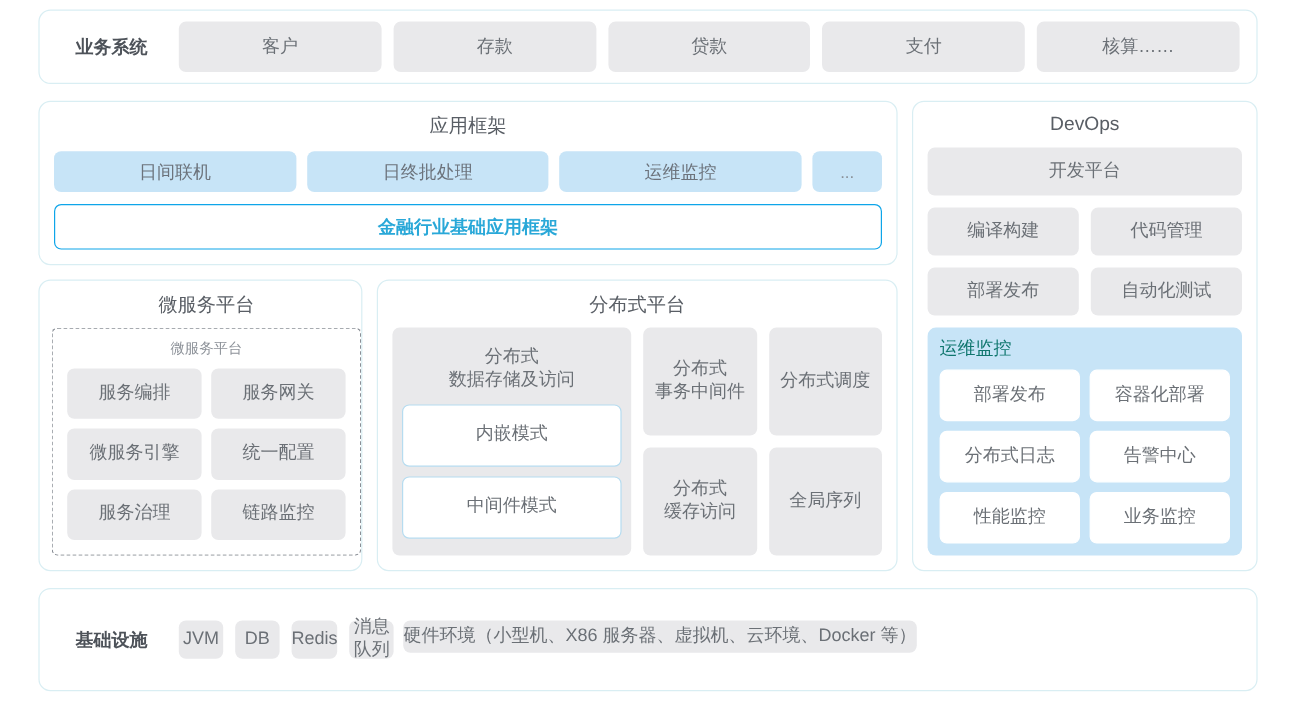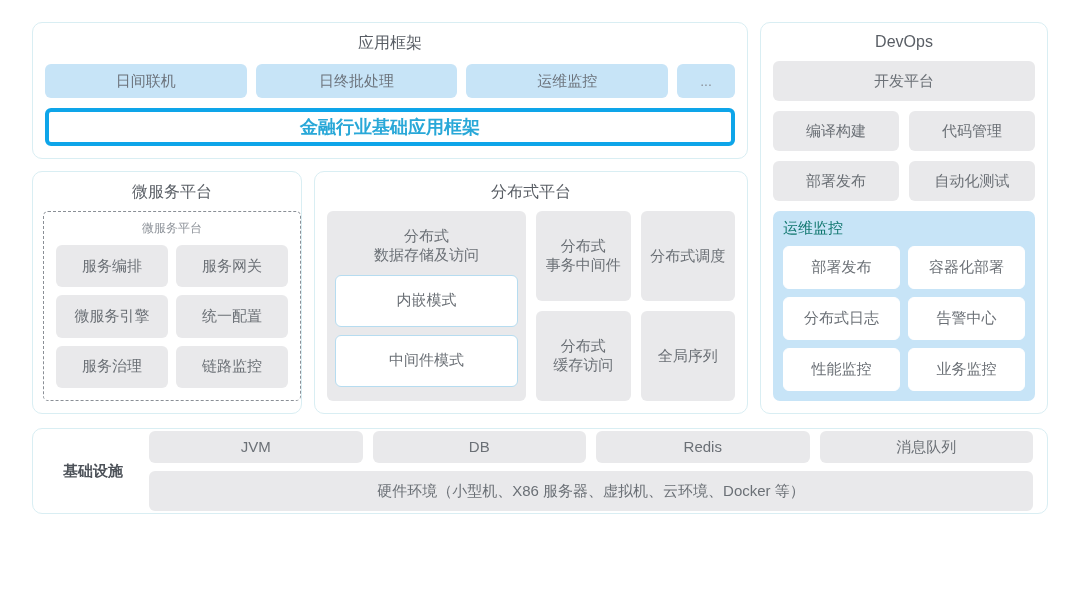--- a/index.html
+++ b/index.html
@@ -80,26 +80,26 @@
 
   
   .appfw { padding: 10px 12px 12px 12px; }
   .appfw .panel-title { margin-bottom: 10px; }
   .appfw-chips { display: flex; gap: 9px; margin-bottom: 10px; }
   .appfw-chips .blue-chip { height: 34px; }
   .appfw-chips .blue-chip.w1 { flex: 1 1 0; }
   .appfw-chips .blue-chip.ellipsis { flex: 0 0 58px; font-size: 14px; color: #8a9098; }
   .appfw-base {
     height: 38px;
-    border: 4px solid #0ea5e9;
+    border: 1px solid #0ea5e9;
     border-radius: 6px;
     display: flex; align-items: center; justify-content: center;
     color: #29a8d8;
     font-weight: bold;
-    font-size: 18px;
+    font-size: 15px;
   }
 
   
   .mid-row { display: flex; gap: 12px; flex: 1 1 auto; min-height: 0; }
   .micro { flex: 0 0 270px; padding: 10px 0 12px 10px; display: flex; flex-direction: column; }
   .micro .panel-title { margin-bottom: 8px; }
   .micro-inner {
     flex: 1 1 auto;
     border: 1px dashed #8a8f96;
     border-radius: 5px;
@@ -164,30 +164,38 @@
   .ops-grid .white-chip { border-color: #ffffff; }
 
   
   .row-infra {
     display: flex; align-items: center;
     margin-top: 14px;
     height: 86px;
     padding: 0 14px;
     gap: 10px;
   }
-  .infra-stack { flex: 1 1 auto; display: flex; flex-direction: column; gap: 8px; }
+  .infra-stack { flex: 1 1 auto; display: flex; flex-direction: row; gap: 8px; }
   .infra-top { display: flex; gap: 10px; }
   .infra-top .gray-chip { flex: 1 1 0; height: 32px; }
-  .infra-bottom .gray-chip { height: 40px; text-align: center; }
+  .infra-bottom .gray-chip { height: 27px; text-align: center; }
 </style>
 </head>
 <body>
 
 <div class="page">
 
+  <div class="shell row-business">
+    <div class="side-label">业务系统</div>
+    <div class="gray-chip">客户</div>
+    <div class="gray-chip">存款</div>
+    <div class="gray-chip">贷款</div>
+    <div class="gray-chip">支付</div>
+    <div class="gray-chip">核算……</div>
+  </div>
 
   <div class="band">
 
     <div class="band-left">
 
       <div class="shell appfw">
         <div class="panel-title">应用框架</div>
         <div class="appfw-chips">
           <div class="blue-chip w1">日间联机</div>
           <div class="blue-chip w1">日终批处理</div>

